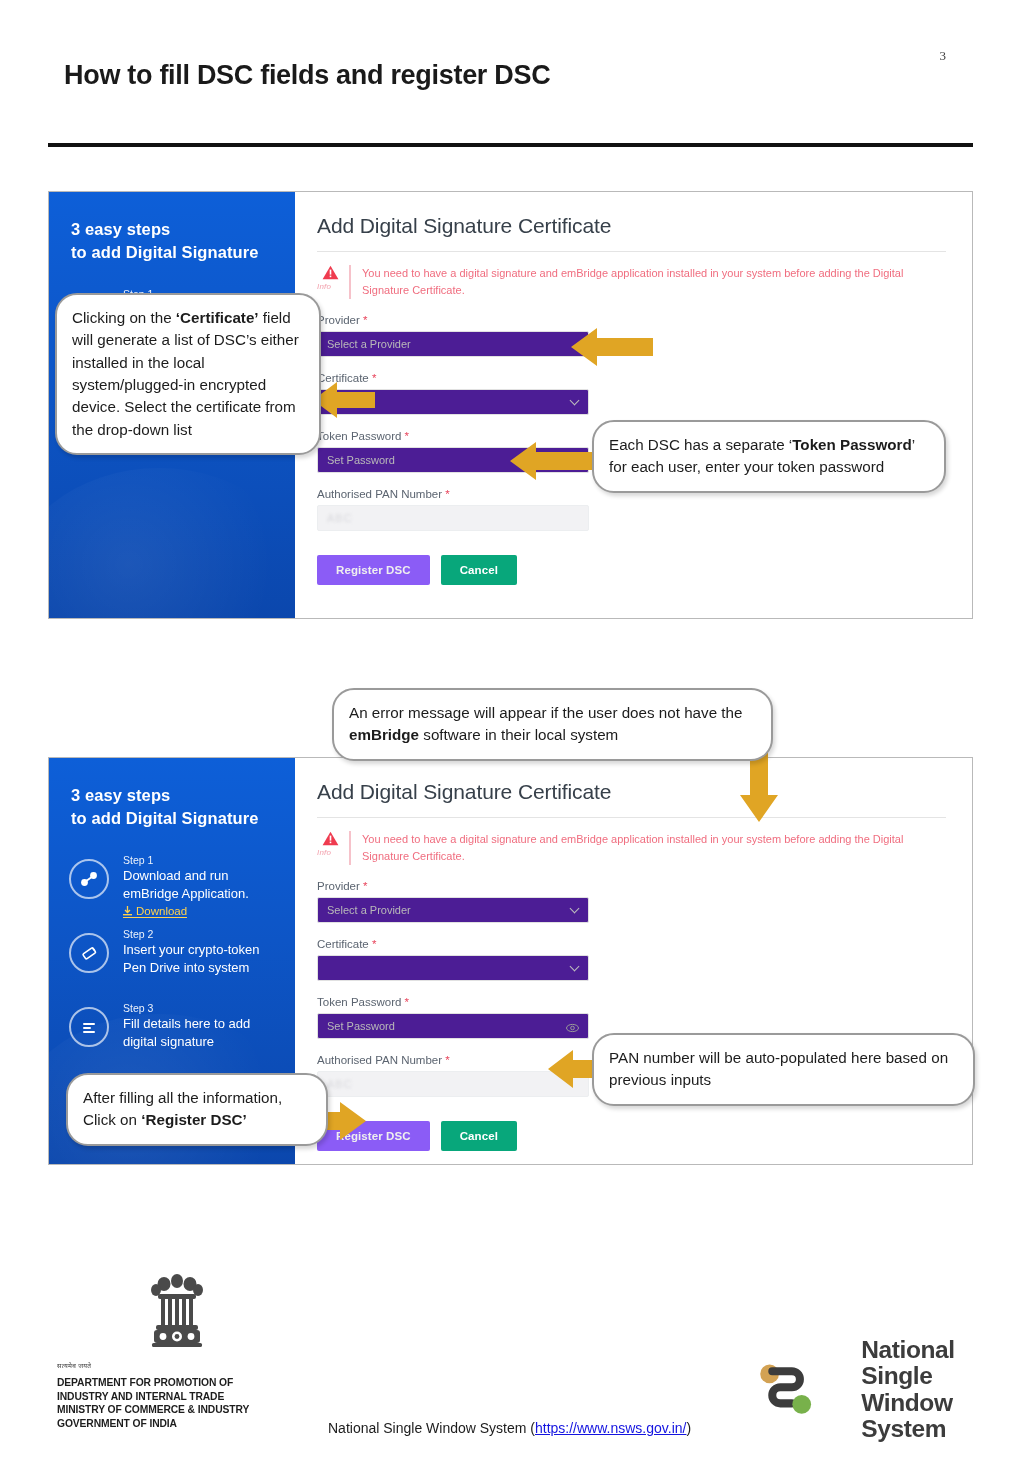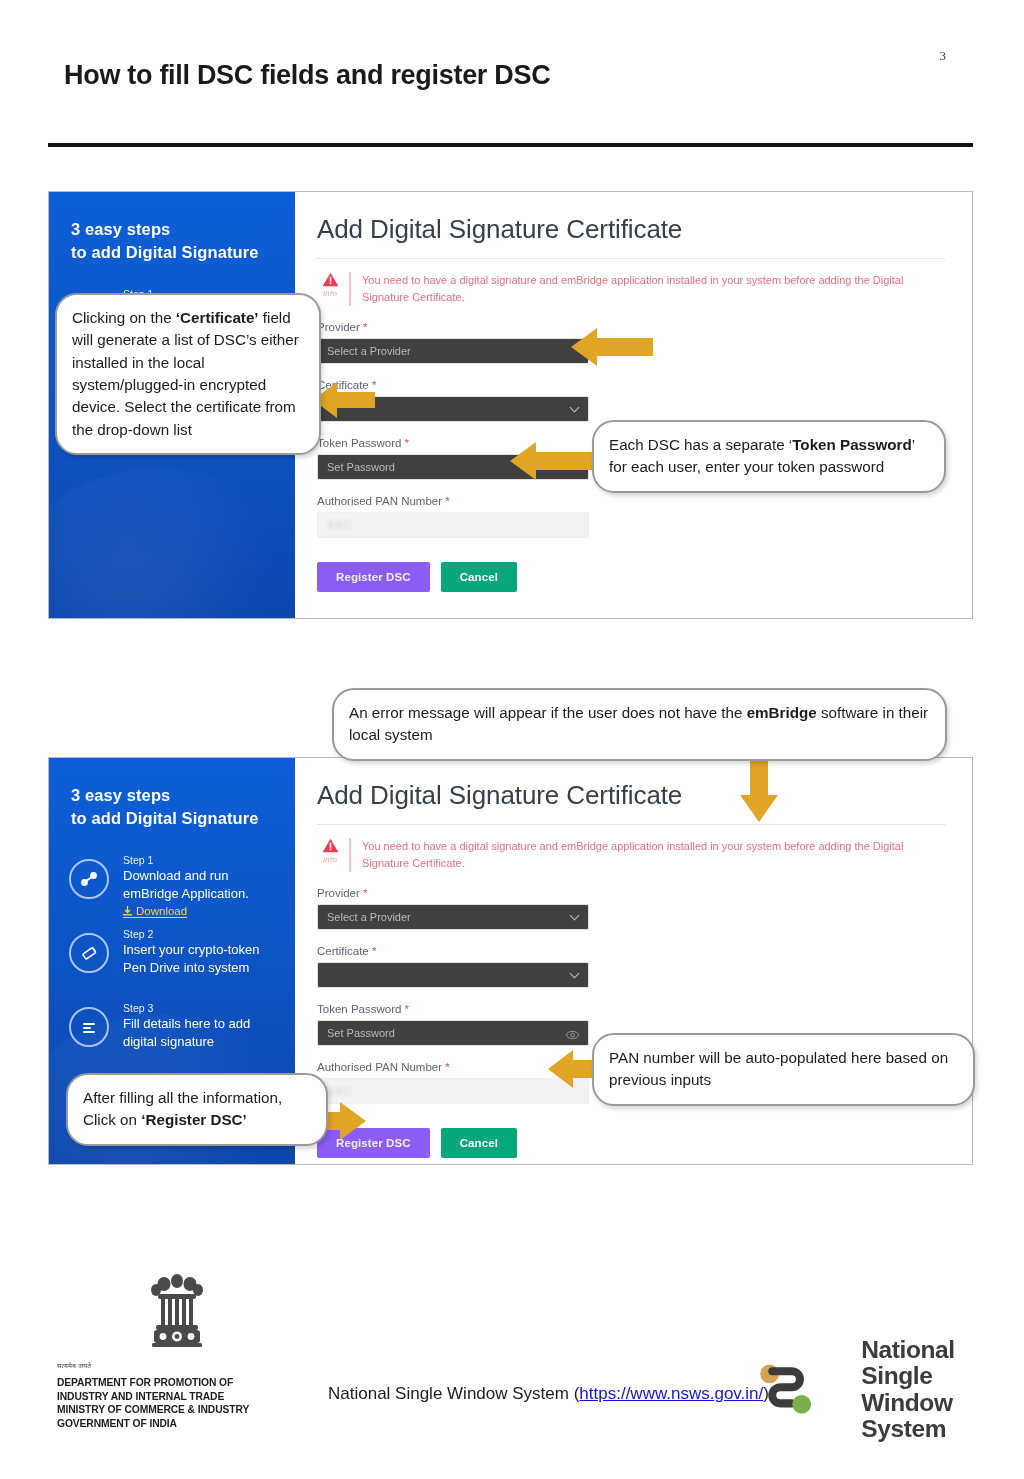--- a/index.html
+++ b/index.html
@@ -66,43 +66,43 @@
   .dl-link {
     display: inline-flex; align-items: center; gap: 4px;
     margin-top: 3px; font-size: 11.5px; color: #ffd24d;
     border-bottom: 1px solid #ffd24d;
   }
 
   
   .form-side { position: absolute; left: 246px; top: 0; right: 0; bottom: 0; background: #fff; }
   .form-inner { position: absolute; left: 22px; right: 26px; top: 22px; }
   .form-h1 {
-    font-size: 26px; color: #37404a; font-weight: 400; letter-spacing: -.1px;
+    font-size: 21px; color: #37404a; font-weight: 400; letter-spacing: -.1px;
     padding-bottom: 13px; border-bottom: 1px solid #e4e4e4;
   }
   .info-bar { display: flex; align-items: flex-start; margin-top: 13px; }
   .info-left {
-    width: 32px; flex: 0 0 32px; text-align: center;
+    width: 32px; flex: 0 0 32px; text-align: left;
     padding-right: 6px;
     font-style: italic;
   }
   .info-left .warn-tri { display: block; margin: 0 auto; }
   .info-left .info-word { font-size: 8px; color: #f3a2ae; margin-top: 2px; letter-spacing: .2px; }
   .info-msg {
     border-left: 2px solid #f6c2ca; padding-left: 11px;
     color: #f06d7f; font-size: 11px; line-height: 1.55; max-width: 560px;
   }
   .field { margin-top: 15px; }
   .field-label { font-size: 11.5px; color: #5b6470; margin-bottom: 5px; }
   .field-label .req { color: #e8455c; }
   .field-box {
     position: relative;
     width: 272px; height: 26px;
     border: 1px solid #e1e1e1; border-radius: 2px;
-    background: #404040;
+    background: #4c1d95;
     display: flex; align-items: center;
   }
   .field-box.filled { background: #f2f2f4; border-color: #eceef0; }
   .field-ph { font-size: 11px; color: #b9b9b9; padding-left: 9px; }
   .field-ph.blurred { color: #d9d9dd; filter: blur(1.6px); letter-spacing: 1px; }
   .caret {
     position: absolute; right: 10px; top: 50%;
     width: 7px; height: 7px; margin-top: -5px;
     border-right: 1.3px solid #bdbdbd; border-bottom: 1.3px solid #bdbdbd;
     transform: rotate(45deg);
@@ -128,38 +128,38 @@
     font-size: 15.2px;
     line-height: 1.47;
     padding: 12px 15px;
     z-index: 30;
   }
   .callout b { font-weight: bold; }
 
   #callout-certificate { left: 55px; top: 293px; width: 266px; }
   #callout-provider { left: 650px; top: 323px; width: 323px; }
   #callout-token { left: 592px; top: 420px; width: 354px; }
-  #callout-embridge { left: 332px; top: 688px; width: 615px; }
+  #callout-embridge { left: 332px; top: 688px; width: 441px; }
   #callout-pan { left: 592px; top: 1033px; width: 383px; }
   #callout-register { left: 66px; top: 1073px; width: 262px; }
 
   
   .arrow { position: absolute; z-index: 25; }
 
   
   .emblem-block { position: absolute; left: 57px; top: 1272px; width: 240px; text-align: left; }
   .emblem-svg { display: block; margin: 0 auto; }
   .emblem-motto { font-size: 6.5px; color: #3a3a3a; margin-top: 1px; letter-spacing: .3px; }
   .emblem-text {
     margin-top: 6px; font-size: 10.3px; font-weight: bold;
     color: #1d1d1d; line-height: 1.33; letter-spacing: -.1px;
   }
   .footer-center {
-    position: absolute; left: 328px; top: 1384px;
-    font-size: 17px; color: #1c1c1c;
+    position: absolute; left: 328px; top: 1420px;
+    font-size: 14px; color: #1c1c1c;
   }
   .footer-center a { color: #1414e0; text-decoration: underline; }
   .nsws-logo { position: absolute; left: 758px; top: 1337px; display: flex; align-items: center; gap: 12px; }
   .nsws-word { font-size: 24.5px; font-weight: bold; color: #3c3c3c; line-height: 1.08; letter-spacing: -.4px; margin-left: 36px; }
 </style>
 </head>
 <body>
 
 <div class="page">
 

